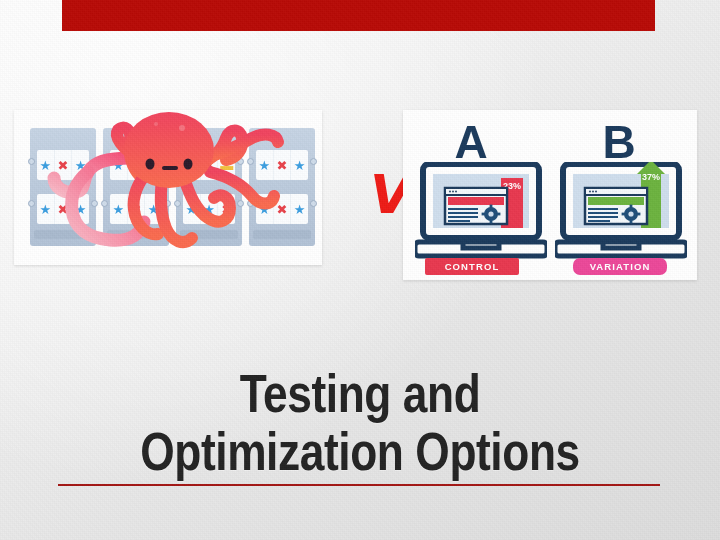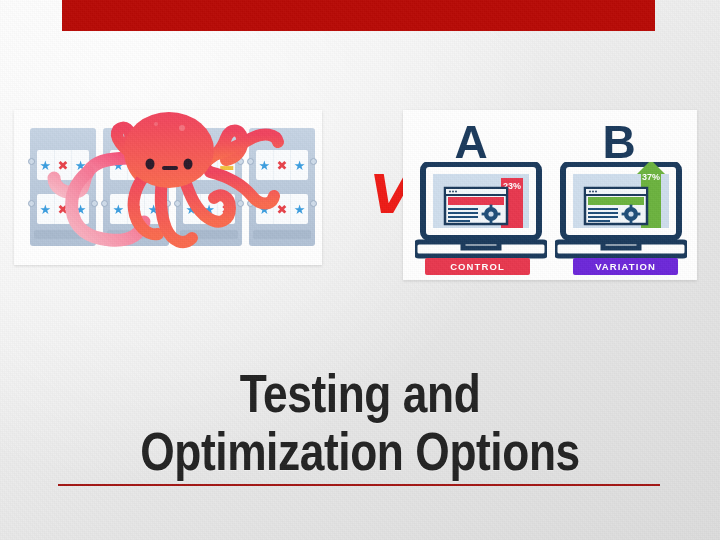--- a/index.html
+++ b/index.html
@@ -84,26 +84,26 @@
     position:absolute;top:6px;width:60px;text-align:center;
     font-size:46px;font-weight:bold;color:#1b3a5c;line-height:52px;
     font-family:"Liberation Sans",sans-serif;
   }
   #letter-a{left:38px;} #letter-b{left:186px;}
 
   .laptop{position:absolute;top:52px;width:132px;height:100px;}
   #laptop-a{left:12px;} #laptop-b{left:152px;}
 
   .badge{
-    position:absolute;top:148px;width:105px;height:17px;border-radius:2px;
+    position:absolute;top:148px;width:94px;height:17px;border-radius:2px;
     color:#fff;font-size:9.5px;font-weight:bold;letter-spacing:1.1px;
     text-align:center;line-height:17px;
   }
   #badge-control  {left:22px;background:#e8384f;}
-  #badge-variation{left:170px;background:#6d28d9;}
+  #badge-variation{left:170px;background:#ec4899;border-radius:7px;}
 
   
   #title{
     position:absolute;left:50px;top:364px;width:620px;
     text-align:center;color:#232323;
     font-family:"Liberation Sans Narrow","Liberation Sans",sans-serif;
     font-size:54px;font-weight:bold;line-height:58px;
     transform:scaleX(.82);transform-origin:50% 0;
     letter-spacing:-0.5px;
     text-shadow:0 1px 0 rgba(255,255,255,.35);

